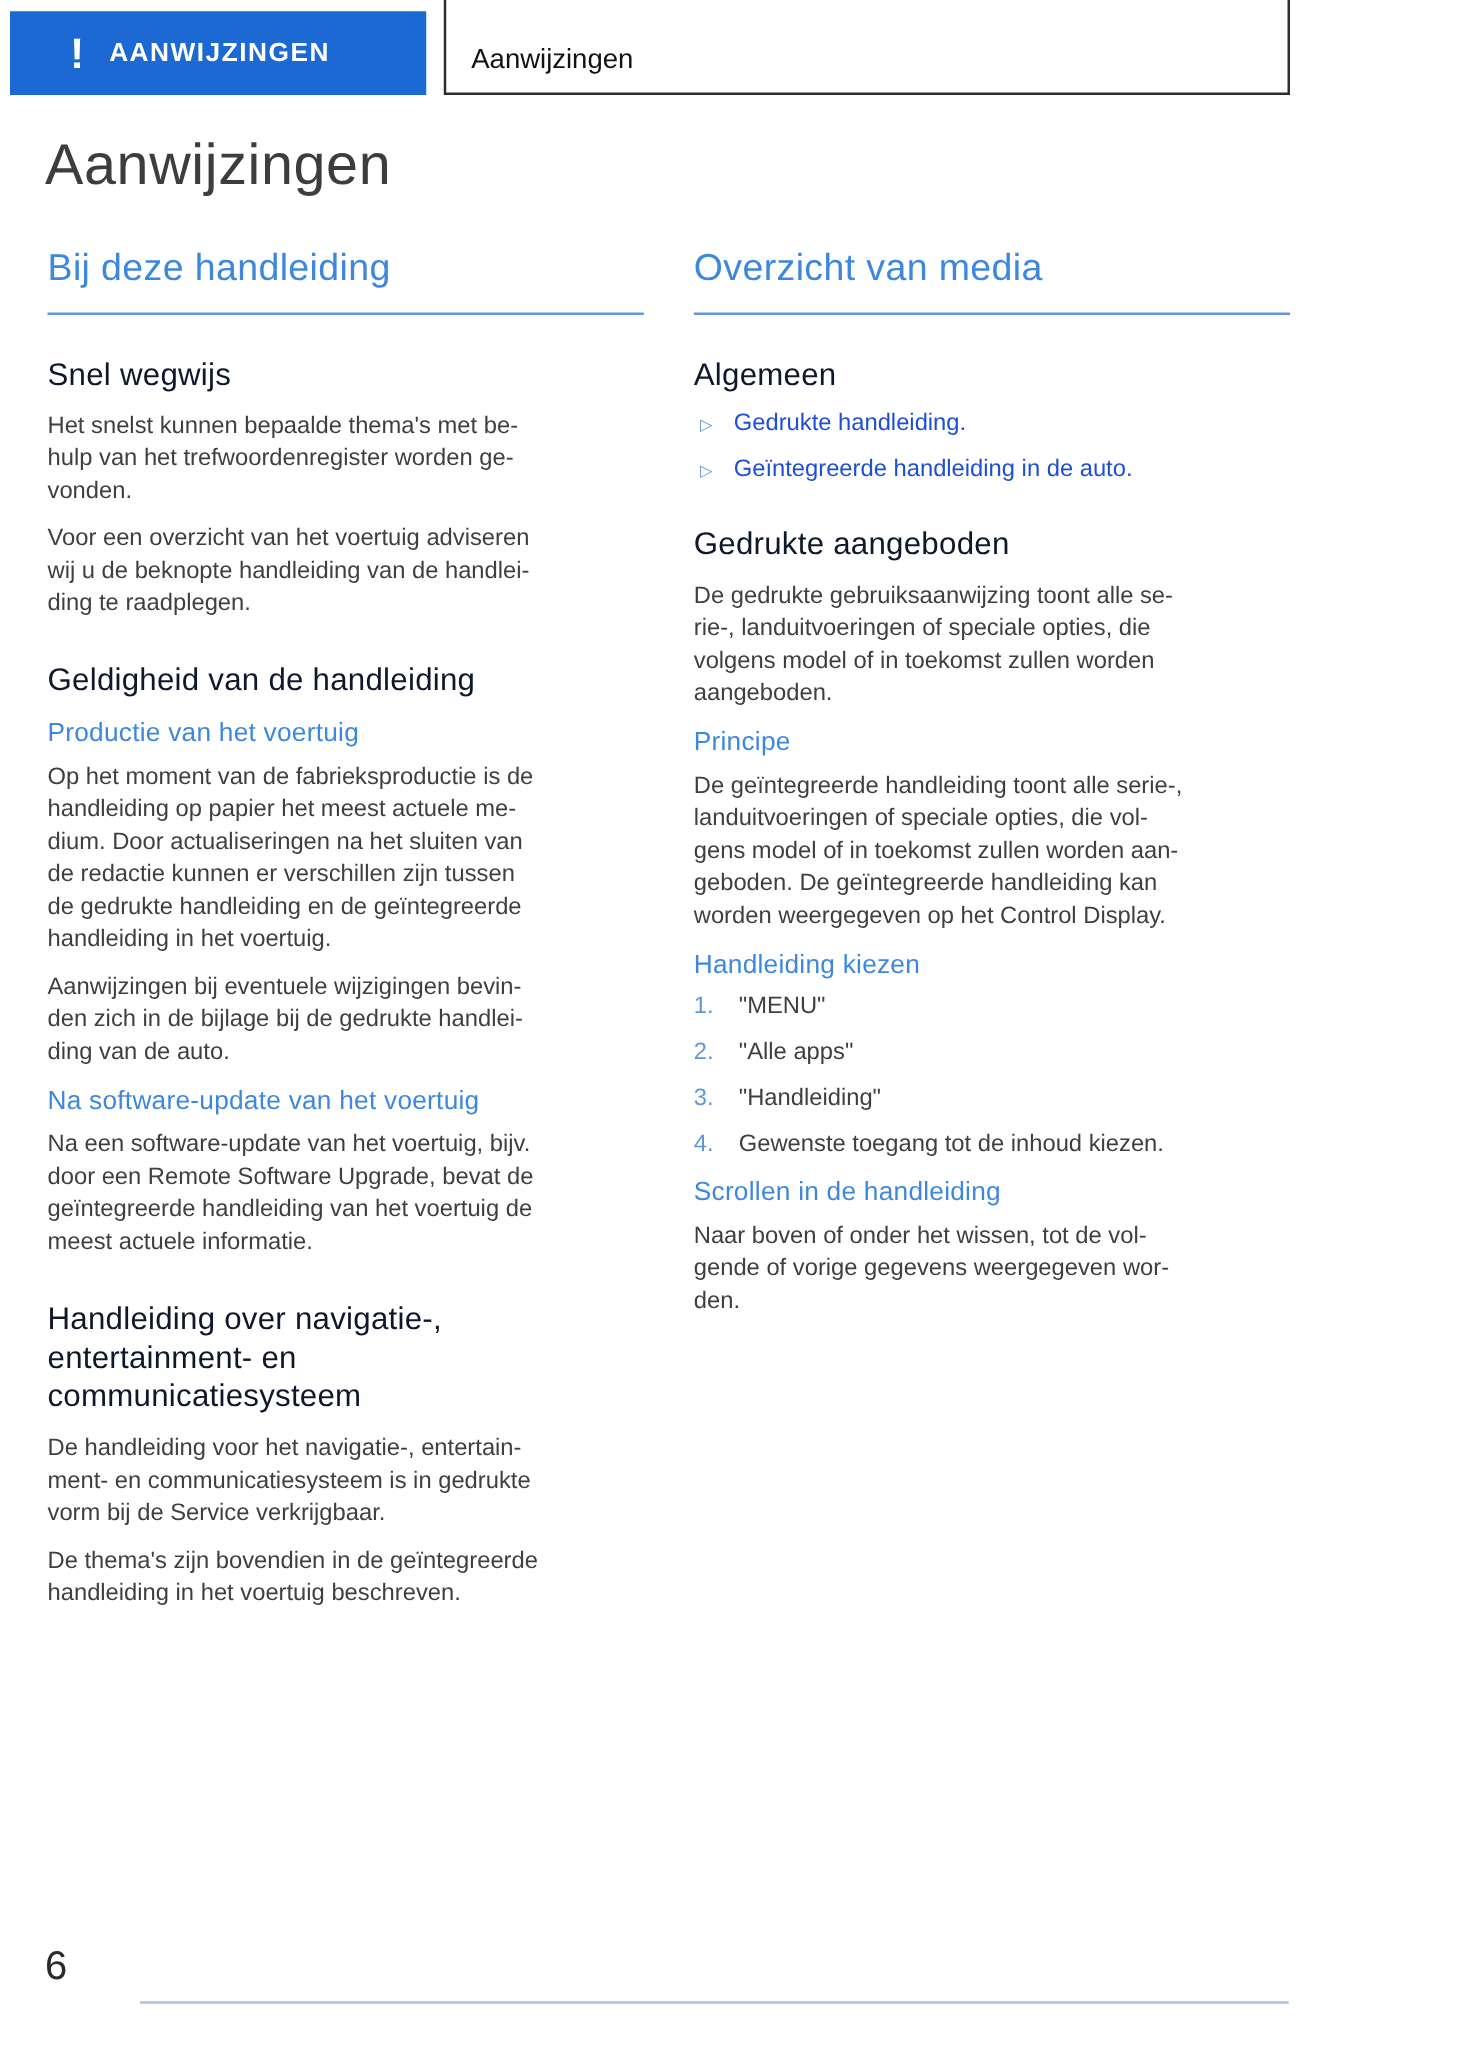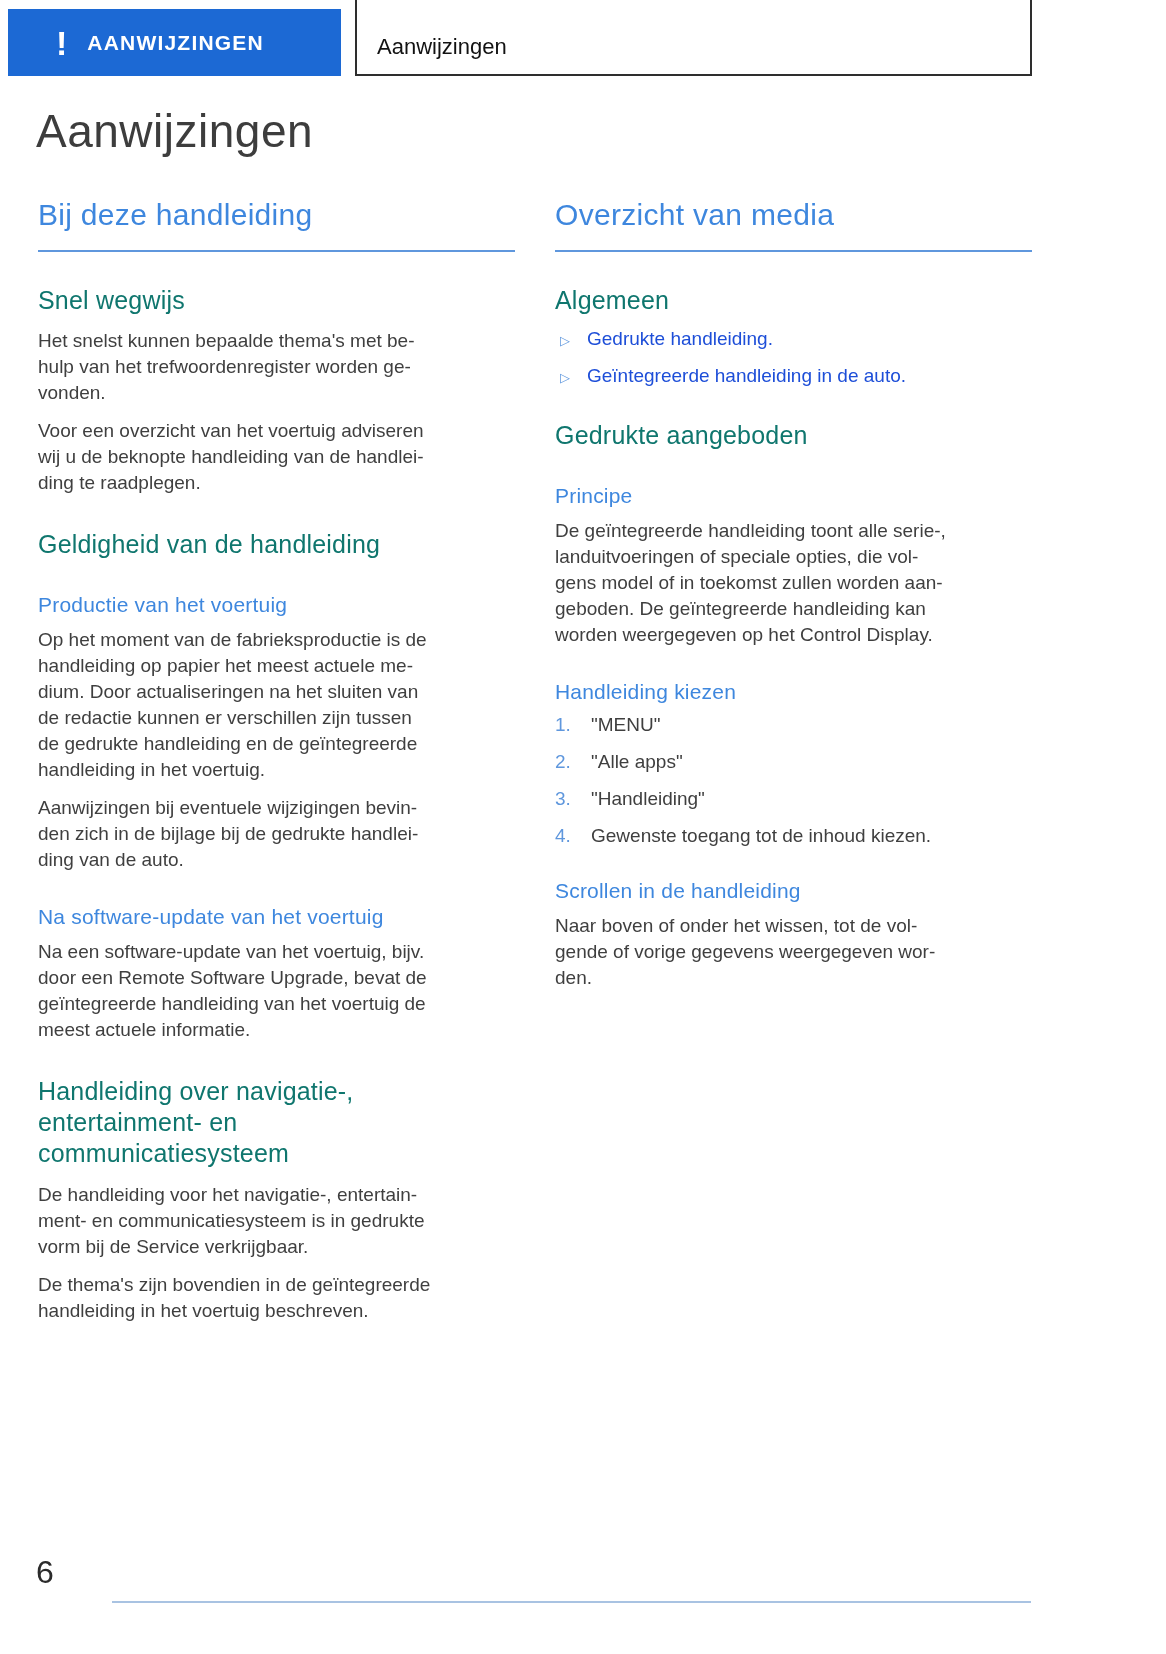--- a/index.html
+++ b/index.html
@@ -29,25 +29,25 @@
   
   .columns{
     position:absolute;left:38px;top:196px;width:994px;
     display:grid;grid-template-columns:1fr 1fr;column-gap:40px;
   }
   .sec-title{
     color:#3e87de;font-size:30px;font-weight:400;margin:0;
     padding:2px 0 18px;border-bottom:2px solid #5f97dd;letter-spacing:0.3px;
   }
   .h2{
-    color:#0f766e;font-size:25px;font-weight:400;margin:33px 0 12px;
+    color:#0f172a;font-size:25px;font-weight:400;margin:33px 0 12px;
     white-space:pre-line;line-height:1.25;letter-spacing:0.2px;
   }
   .h3{
-    color:#3e87de;font-size:21px;font-weight:400;margin:32px 0 10px;letter-spacing:0.2px;
+    color:#3e87de;font-size:21px;font-weight:400;margin:14px 0 10px;letter-spacing:0.2px;
   }
   .p{
     color:#3f3f3f;font-size:19px;line-height:1.37;margin:0 0 12px;
     white-space:pre-line;
   }
   .bullets{margin:6px 0 4px;}
   .bullet{display:flex;align-items:baseline;margin:0 0 15px;}
   .bullet .tri{color:#5f97dd;font-size:13px;margin:0 17px 0 5px;flex:none;}
   .bullet .btxt{color:#1d4ed8;font-size:19px;}
   .steps{margin:8px 0 4px;}
@@ -124,20 +124,24 @@
         <span class="tri">▷</span>
         <span class="btxt">Gedrukte handleiding.</span>
       </div>
       <div class="bullet">
         <span class="tri">▷</span>
         <span class="btxt">Geïntegreerde handleiding in de auto.</span>
       </div>
     </div>
 
     <h3 class="h2">Gedrukte aangeboden</h3>
+    <p class="p">De gedrukte gebruiksaanwijzing toont alle se-
+rie-, landuitvoeringen of speciale opties, die
+volgens model of in toekomst zullen worden
+aangeboden.</p>
 
 
     <h4 class="h3">Principe</h4>
     <p class="p">De geïntegreerde handleiding toont alle serie-,
 landuitvoeringen of speciale opties, die vol-
 gens model of in toekomst zullen worden aan-
 geboden. De geïntegreerde handleiding kan
 worden weergegeven op het Control Display.</p>
 
     <h4 class="h3">Handleiding kiezen</h4>

